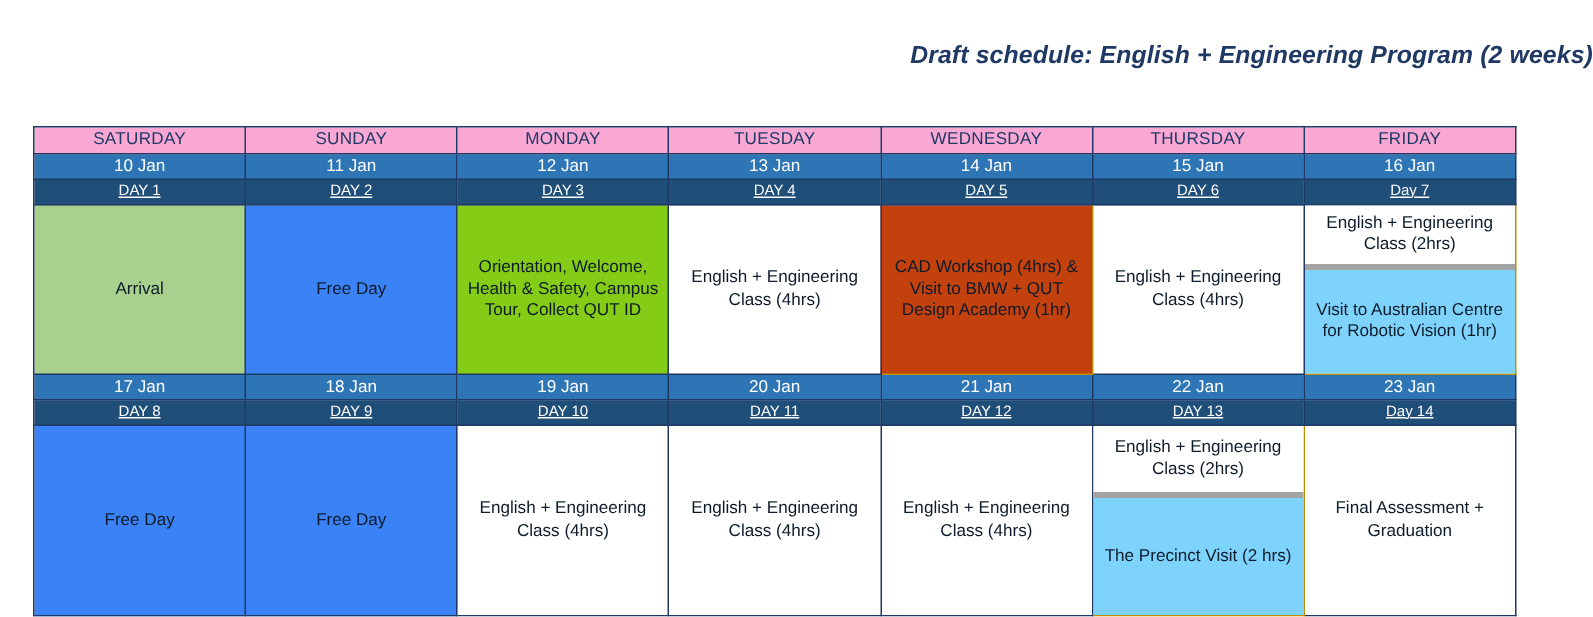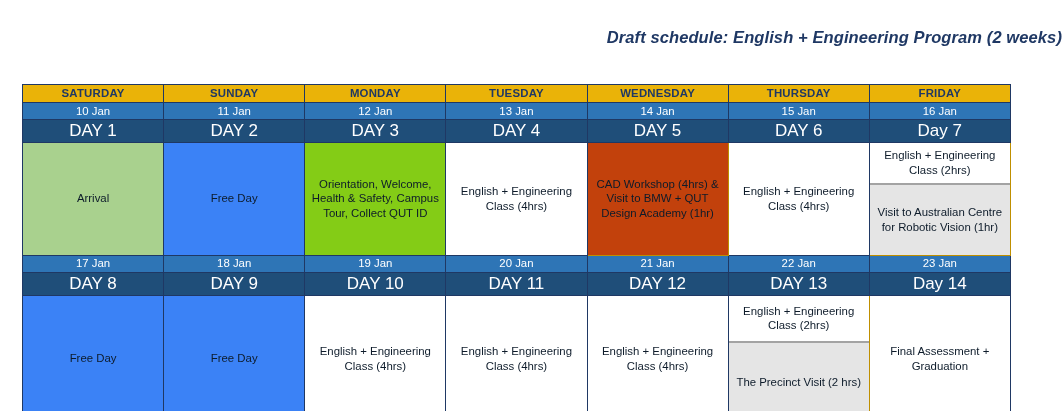--- a/index.html
+++ b/index.html
@@ -47,38 +47,39 @@
     padding: 0;
     vertical-align: middle;
     text-align: center;
     font-size: 11.4px;
     color: #0d1b2a;
     line-height: 1.28;
   }
 
   
   tr.dayname-row td {
-    background: #eab308;
+    background: #f9a8d4;
     color: #1F3864;
-    font-weight: bold;
+    font-weight: normal;
     font-size: 11.4px;
     height: 17px;
     letter-spacing: 0.2px;
   }
   tr.date-row td {
     background: #2E75B6;
     color: #ffffff;
     height: 16px;
     font-size: 11.4px;
   }
   tr.daynum-row td {
     background: #1F4E79;
     color: #ffffff;
     height: 16px;
-    font-size: 17px;
+    font-size: 10px;
+    text-decoration: underline;
   }
 
   
   tr.content-row td {
     height: 108px;
     padding: 2px 5px;
   }
   tr.content-row.week2 td { height: 122px; }
 
   .fill-green { background: #A9D18E; margin-top: 48px; }
@@ -102,25 +103,25 @@
     text-align: center;
     padding: 2px 6px;
     box-sizing: border-box;
     font-size: 11.4px;
     line-height: 1.28;
     color: #0d1b2a;
   }
   .split-part.top {
     flex: 0 0 38%;
     background: #ffffff;
-    border-bottom: 2px solid #a3a3a3;
+    border-bottom: 4px solid #a3a3a3;
   }
   .split-part.bottom {
     flex: 1 1 auto;
-    background: #e5e5e5;
+    background: #7dd3fc;
   }
   td.split.has-cream { border-color: #BF8F00; border-top-color: #1F3864; }
 </style>
 </head>
 <body>
 
 <h1 id="page-title">Draft schedule: English + Engineering Program (2 weeks)</h1>
 
 <div class="schedule-wrap">
   <table class="schedule">

